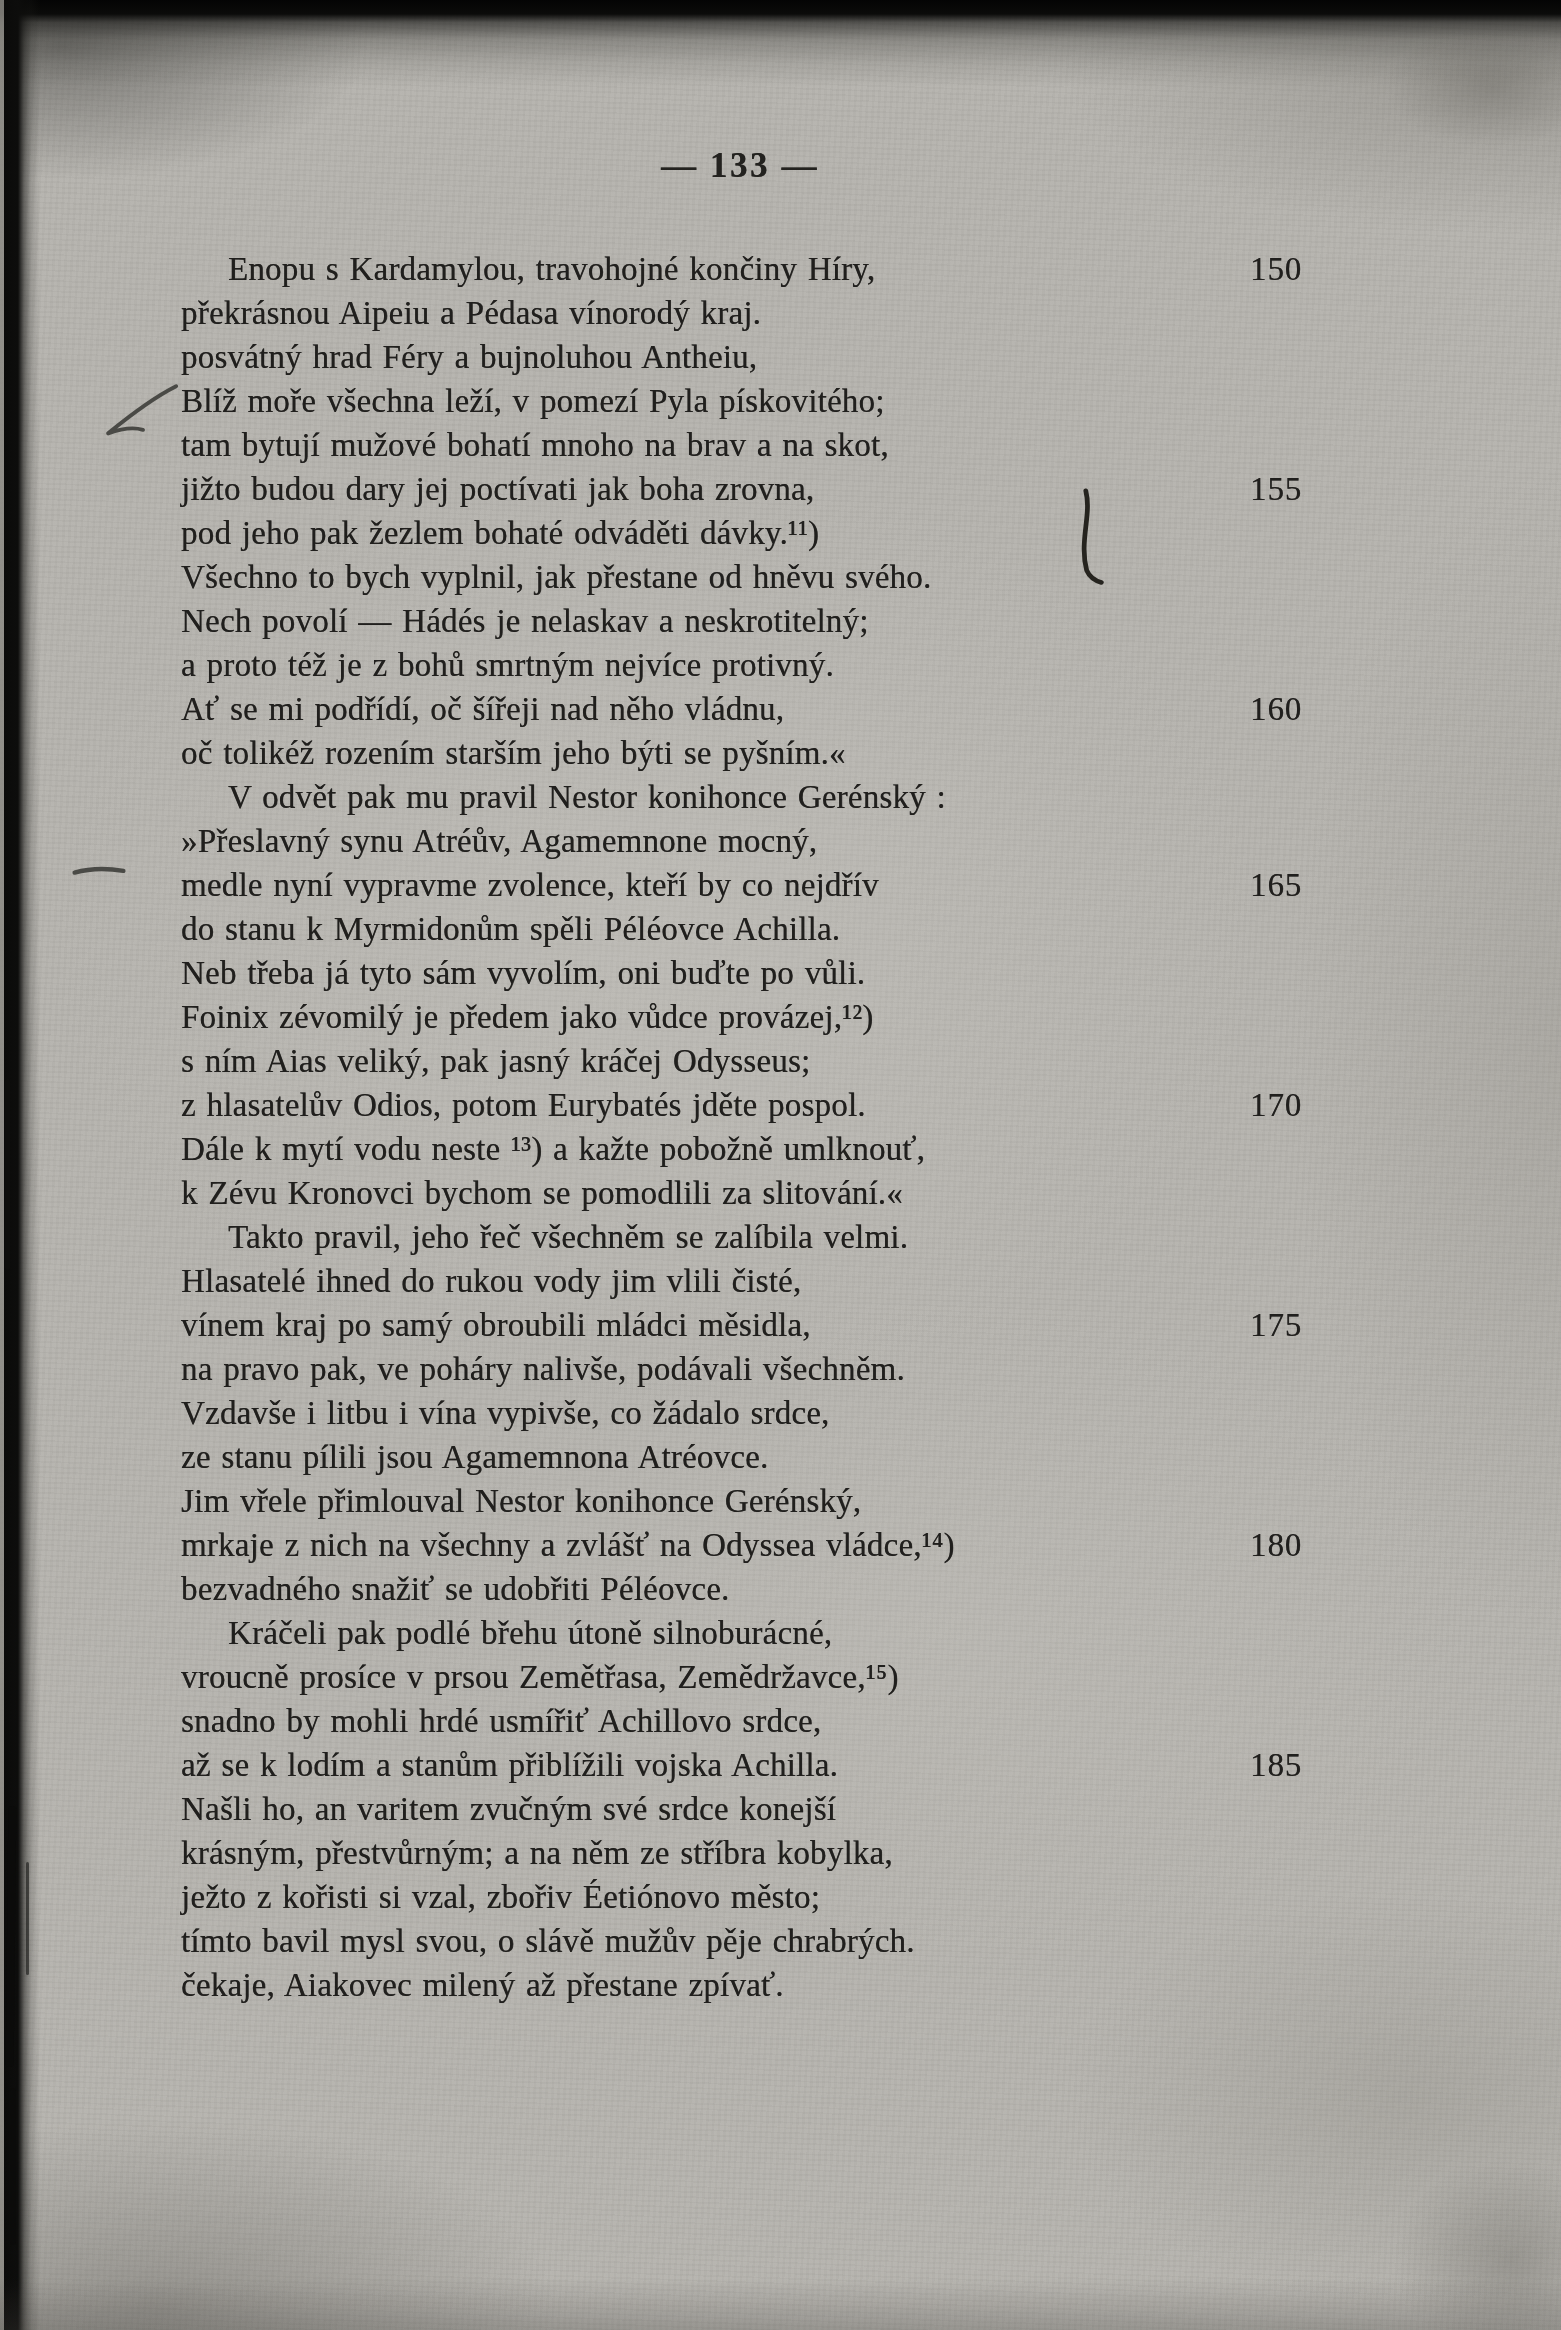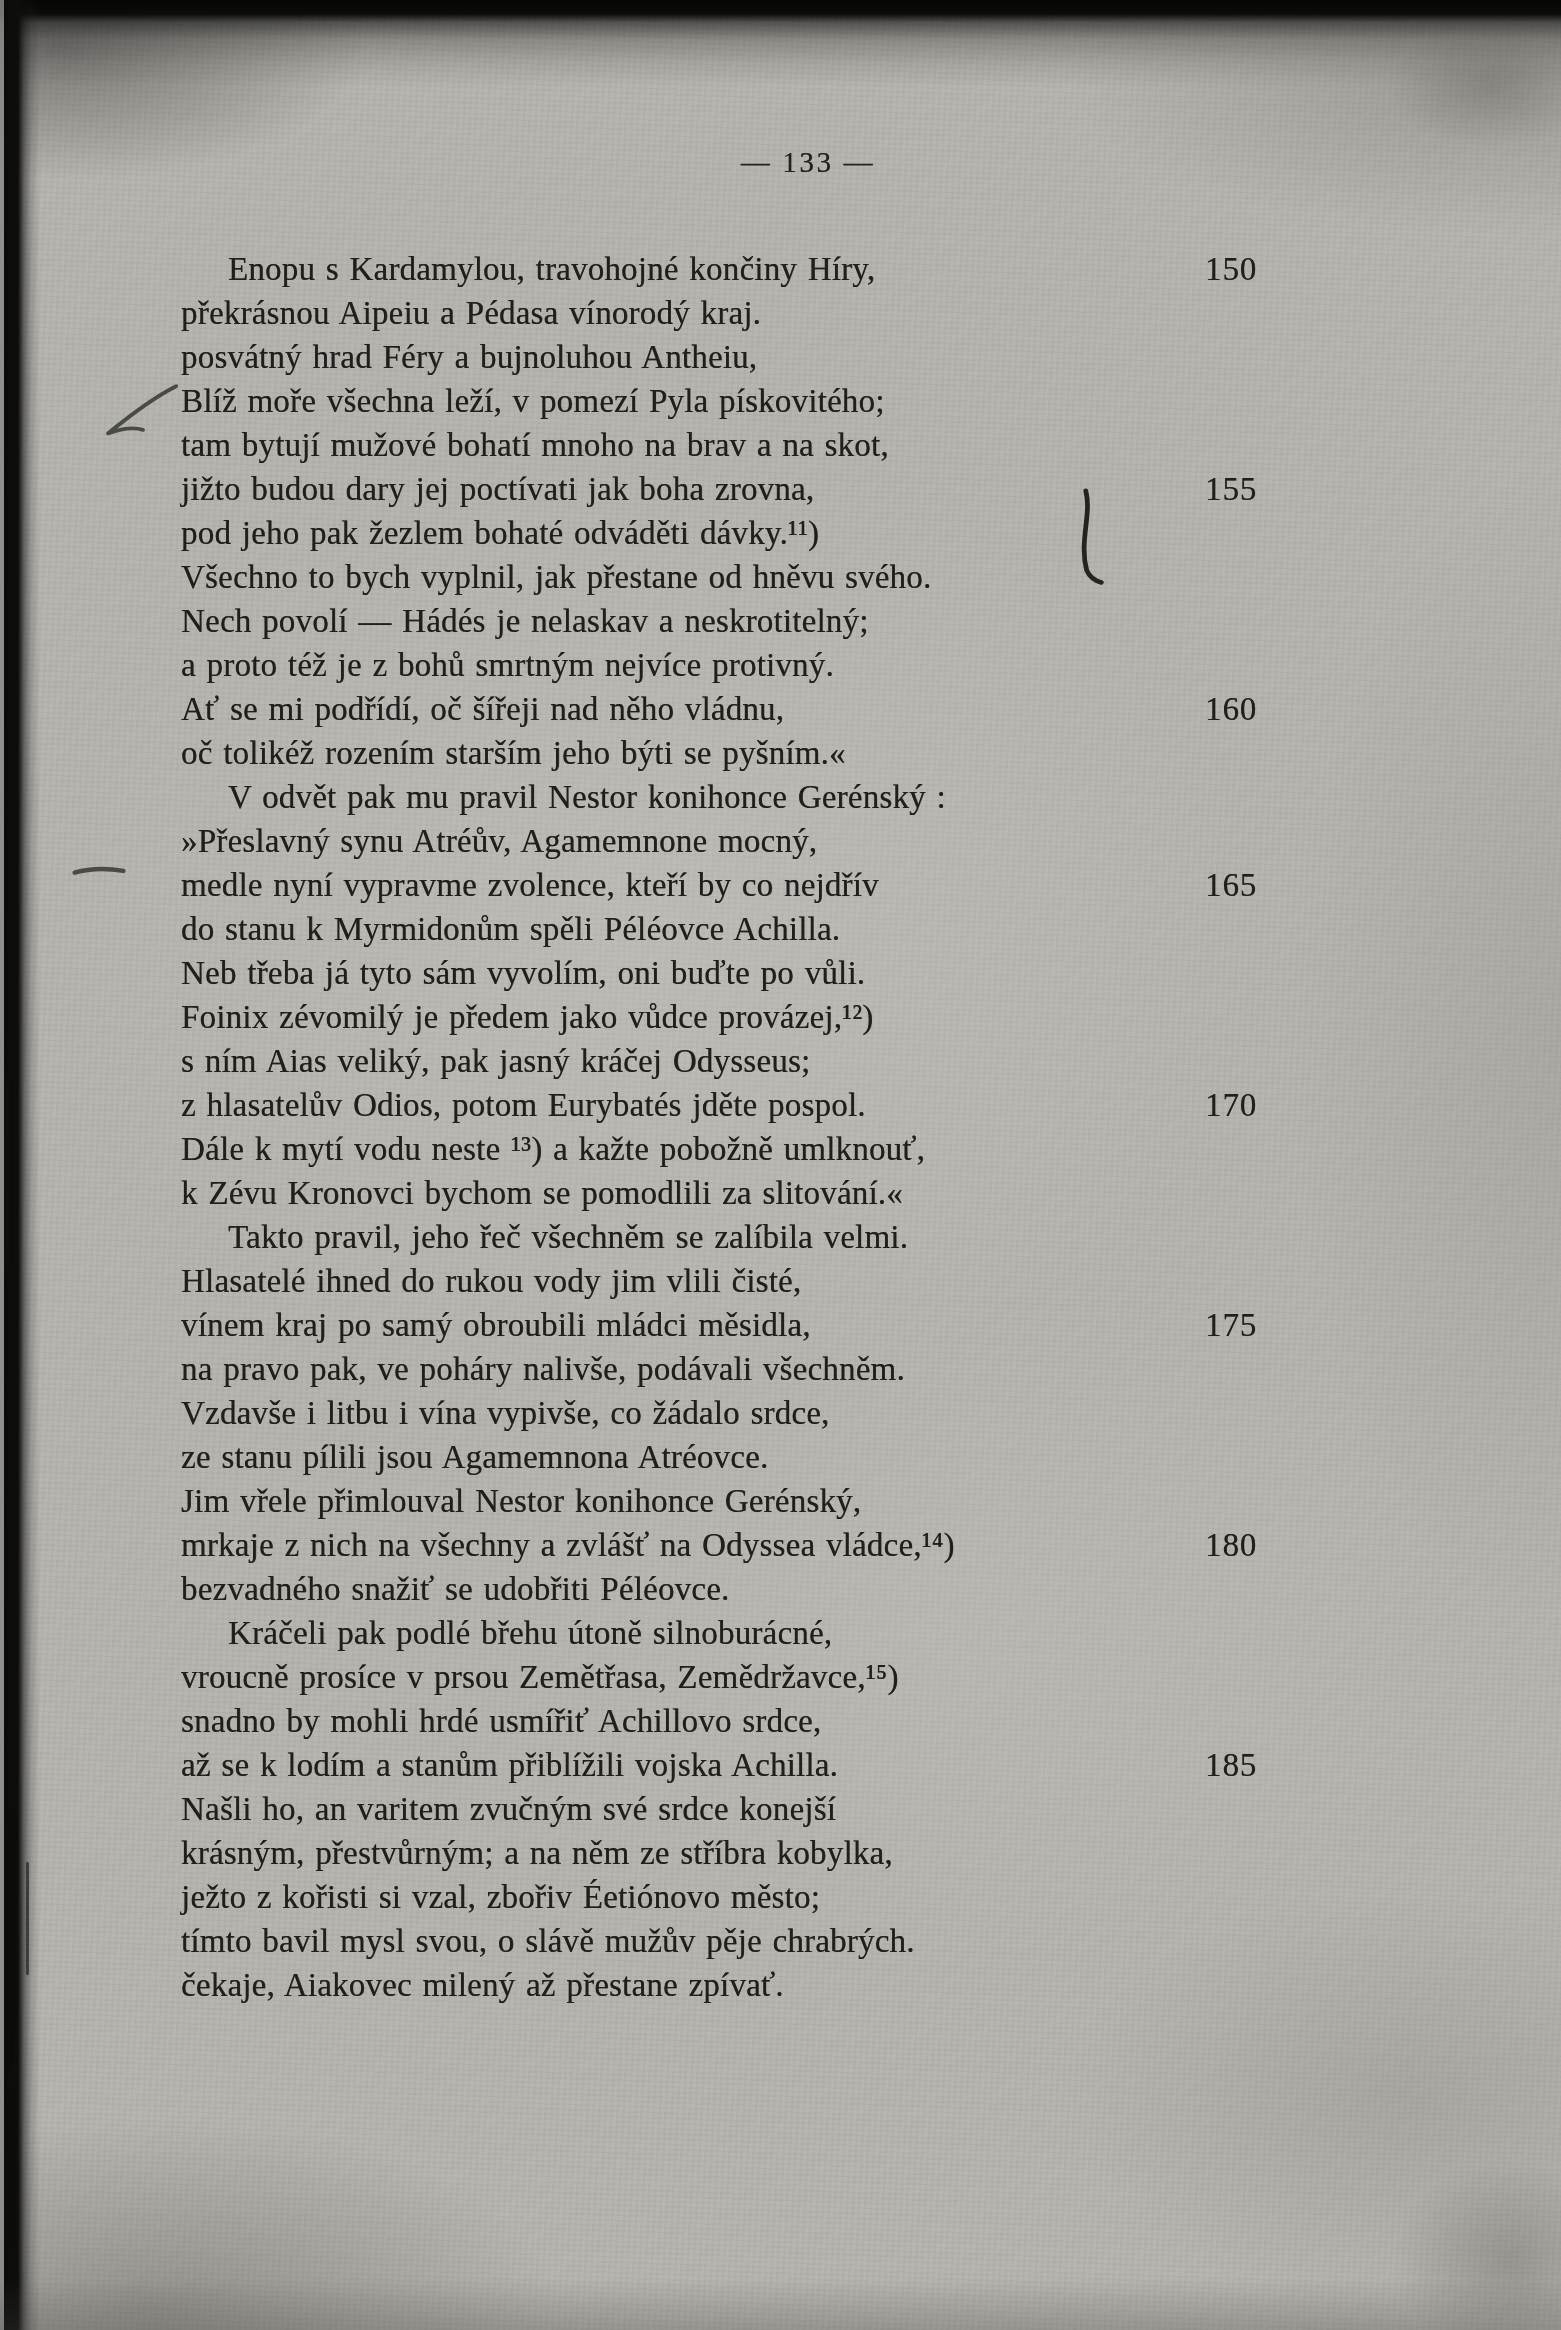--- a/index.html
+++ b/index.html
@@ -43,33 +43,33 @@
     background:radial-gradient(ellipse at 70% 60%, rgba(85,83,77,0.30), transparent 70%);}
   .binding-mark{position:absolute;background:#0b0b0a;border-radius:3.5px;}
   .bm1{left:7px;top:1806px;width:7.8px;height:261px;transform:rotate(0.6deg);}
   .bm2{left:10.4px;top:2088px;width:6px;height:157px;}
   .bm3{left:26px;top:1862px;width:2.6px;height:113px;background:rgba(20,20,18,0.6);}
   .bm4{left:5.2px;top:1079px;width:4.4px;height:191px;background:rgba(15,15,13,0.8);}
 
   
   .page-number{
     position:absolute;top:146px;left:605px;width:270px;
-    text-align:right;font-size:29px;font-weight:normal;letter-spacing:2.6px;
+    text-align:center;font-size:35px;font-weight:bold;letter-spacing:2.6px;
     color:#23221f;text-shadow:0.3px 0.2px 0 rgba(30,29,26,0.7);
   }
   
   .text-block{
     position:absolute;left:181px;top:247px;width:1131px;
     font-size:33px;line-height:44px;color:#201f1d;
     letter-spacing:0.2px;word-spacing:2.2px;
     text-shadow:0.3px 0.2px 0 rgba(32,31,28,0.75);
   }
   .line{position:relative;white-space:nowrap;height:44px;}
   .line.indent{padding-left:47px;}
-  .line-num{position:absolute;left:1024px;top:0;letter-spacing:0.9px;}
+  .line-num{position:absolute;left:1069px;top:0;letter-spacing:0.9px;}
   
   .pencil{position:absolute;pointer-events:none;}
   .pm-check{left:101px;top:381px;}
   .pm-arrow{left:1072px;top:487px;}
   .pm-dash{left:71px;top:863px;}
 </style>
 </head>
 <body>
 
 <div class="paper"></div>

